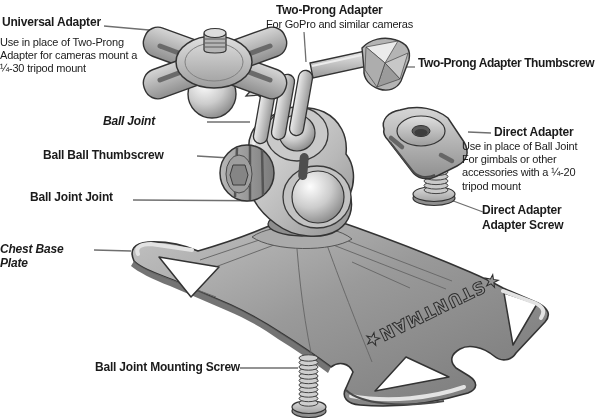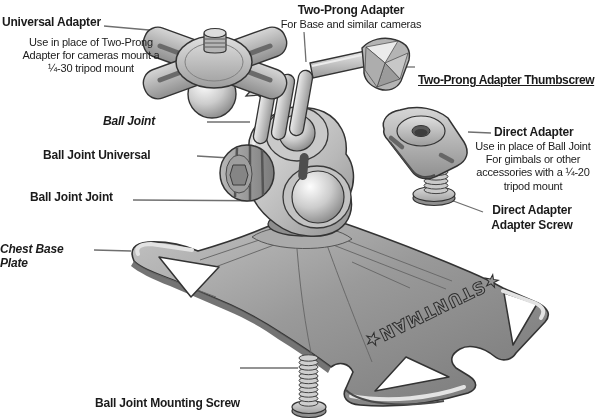--- a/index.html
+++ b/index.html
@@ -3,21 +3,21 @@
 <meta charset="utf-8">
 <style>
   html,body{margin:0;padding:0;background:#fff;}
   #stage{position:relative;width:600px;height:420px;background:#ffffff;overflow:hidden;
          font-family:"Liberation Sans",sans-serif;}
   #art{position:absolute;left:0;top:0;width:600px;height:420px;}
   .lbl{position:absolute;color:#1b1b1b;letter-spacing:-0.2px;}
   .t{font-weight:bold;font-size:12px;line-height:1.15;}
   .d{font-weight:normal;font-size:11px;line-height:1.2;}
   .ra{text-align:left;}
-  .ca{text-align:center;}
+  .ca{}
   .la{text-align:left;}
 </style>
 </head>
 <body>
 
 <div id="stage">
 
   <svg id="art" viewBox="0 0 600 420">
     <defs>
       <radialGradient id="gBall" cx="35%" cy="30%" r="75%">
@@ -219,47 +219,47 @@
         <path d="M 391,138 L 402,147"></path>
         <path d="M 441,155 L 452,161"></path>
       </g>
       <ellipse cx="421" cy="131" rx="24" ry="15" fill="url(#gDisc)" stroke="#333333" stroke-width="1.2"></ellipse>
       <ellipse cx="421" cy="131" rx="9" ry="5.5" fill="#5a5a5a" stroke="#333333" stroke-width="1"></ellipse>
       <ellipse cx="421" cy="132.5" rx="6.5" ry="3.5" fill="#3d3d3d"></ellipse>
     </g>
   </svg>
 
   <div class="lbl t ra" style="left:2px;top:16px;width:100px;">Universal Adapter</div>
-  <div class="lbl d ca" style="left:0px;top:36px;width:142px;padding-left:20px;">
+  <div class="lbl d ca" style="left:0px;top:36px;width:142px;">
     <div>Use in place of Two-Prong</div>
     <div>Adapter for cameras mount a</div>
     <div>¼-30 tripod mount</div>
   </div>
 
   <div class="lbl t ca" style="left:276px;top:4px;width:150px;">Two-Prong Adapter</div>
-  <div class="lbl d ca" style="left:266px;top:18px;width:170px;">For Base and similar cameras</div>
-
-  <div class="lbl t la" style="left:418px;top:74px;width:182px;letter-spacing:-0.4px;text-decoration:underline;">Two-Prong Adapter Thumbscrew</div>
+  <div class="lbl d ca" style="left:266px;top:18px;width:170px;">For GoPro and similar cameras</div>
+
+  <div class="lbl t la" style="left:418px;top:57px;width:182px;letter-spacing:-0.4px;">Two-Prong Adapter Thumbscrew</div>
 
   <div class="lbl t ra" style="left:103px;top:115px;width:100px;font-style:italic;">Ball Joint</div>
 
-  <div class="lbl t ra" style="left:43px;top:149px;width:150px;">Ball Joint Universal</div>
+  <div class="lbl t ra" style="left:43px;top:149px;width:150px;">Ball Ball Thumbscrew</div>
 
   <div class="lbl t ra" style="left:30px;top:191px;width:100px;">Ball Joint Joint</div>
 
   <div class="lbl t la" style="left:494px;top:126px;width:100px;">Direct Adapter</div>
   <div class="lbl d ca" style="left:462px;top:140px;width:142px;">
     <div>Use in place of Ball Joint</div>
     <div>For gimbals or other</div>
     <div>accessories with a ¼-20</div>
     <div>tripod mount</div>
   </div>
 
   <div class="lbl t ca" style="left:482px;top:203px;width:100px;line-height:1.25;">
     <div>Direct Adapter</div>
     <div>Adapter Screw</div>
   </div>
 
   <div class="lbl t ra" style="left:0px;top:243px;width:92px;font-style:italic;">Chest Base Plate</div>
 
-  <div class="lbl t la" style="left:95px;top:361px;width:150px;margin-top:36px;">Ball Joint Mounting Screw</div>
+  <div class="lbl t la" style="left:95px;top:361px;width:150px;">Ball Joint Mounting Screw</div>
 
 </div>
 
 </body></html>

